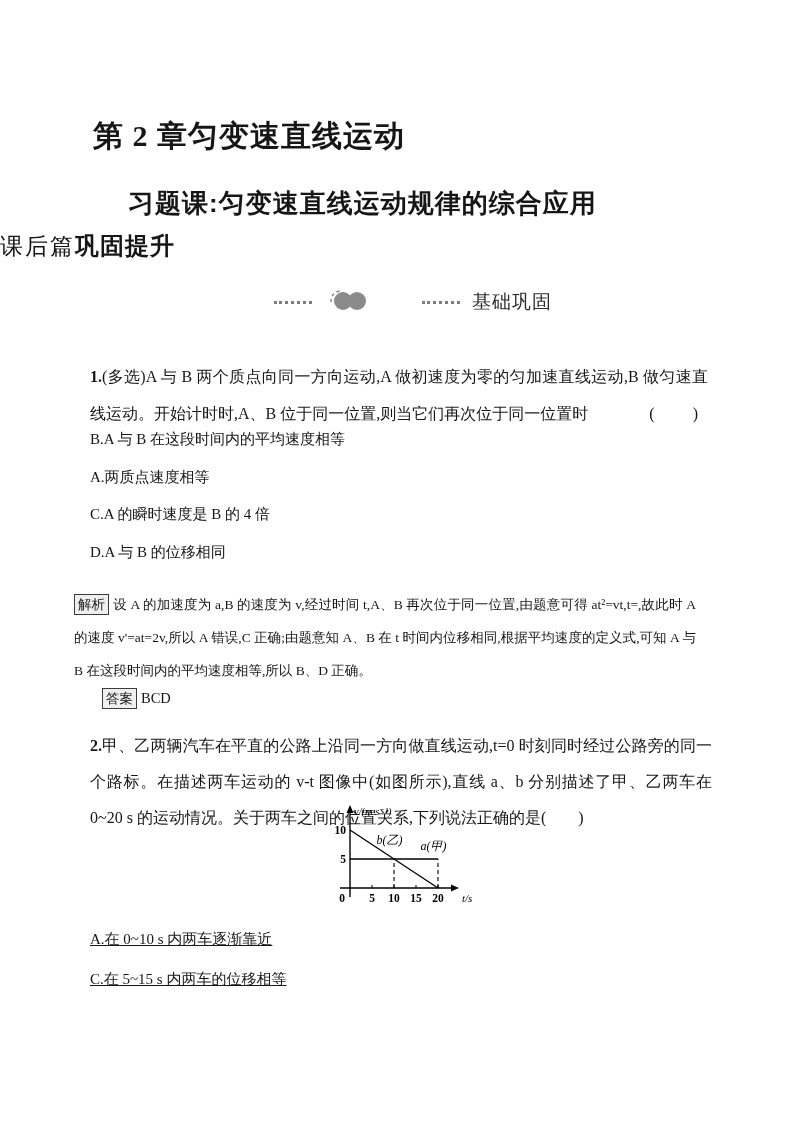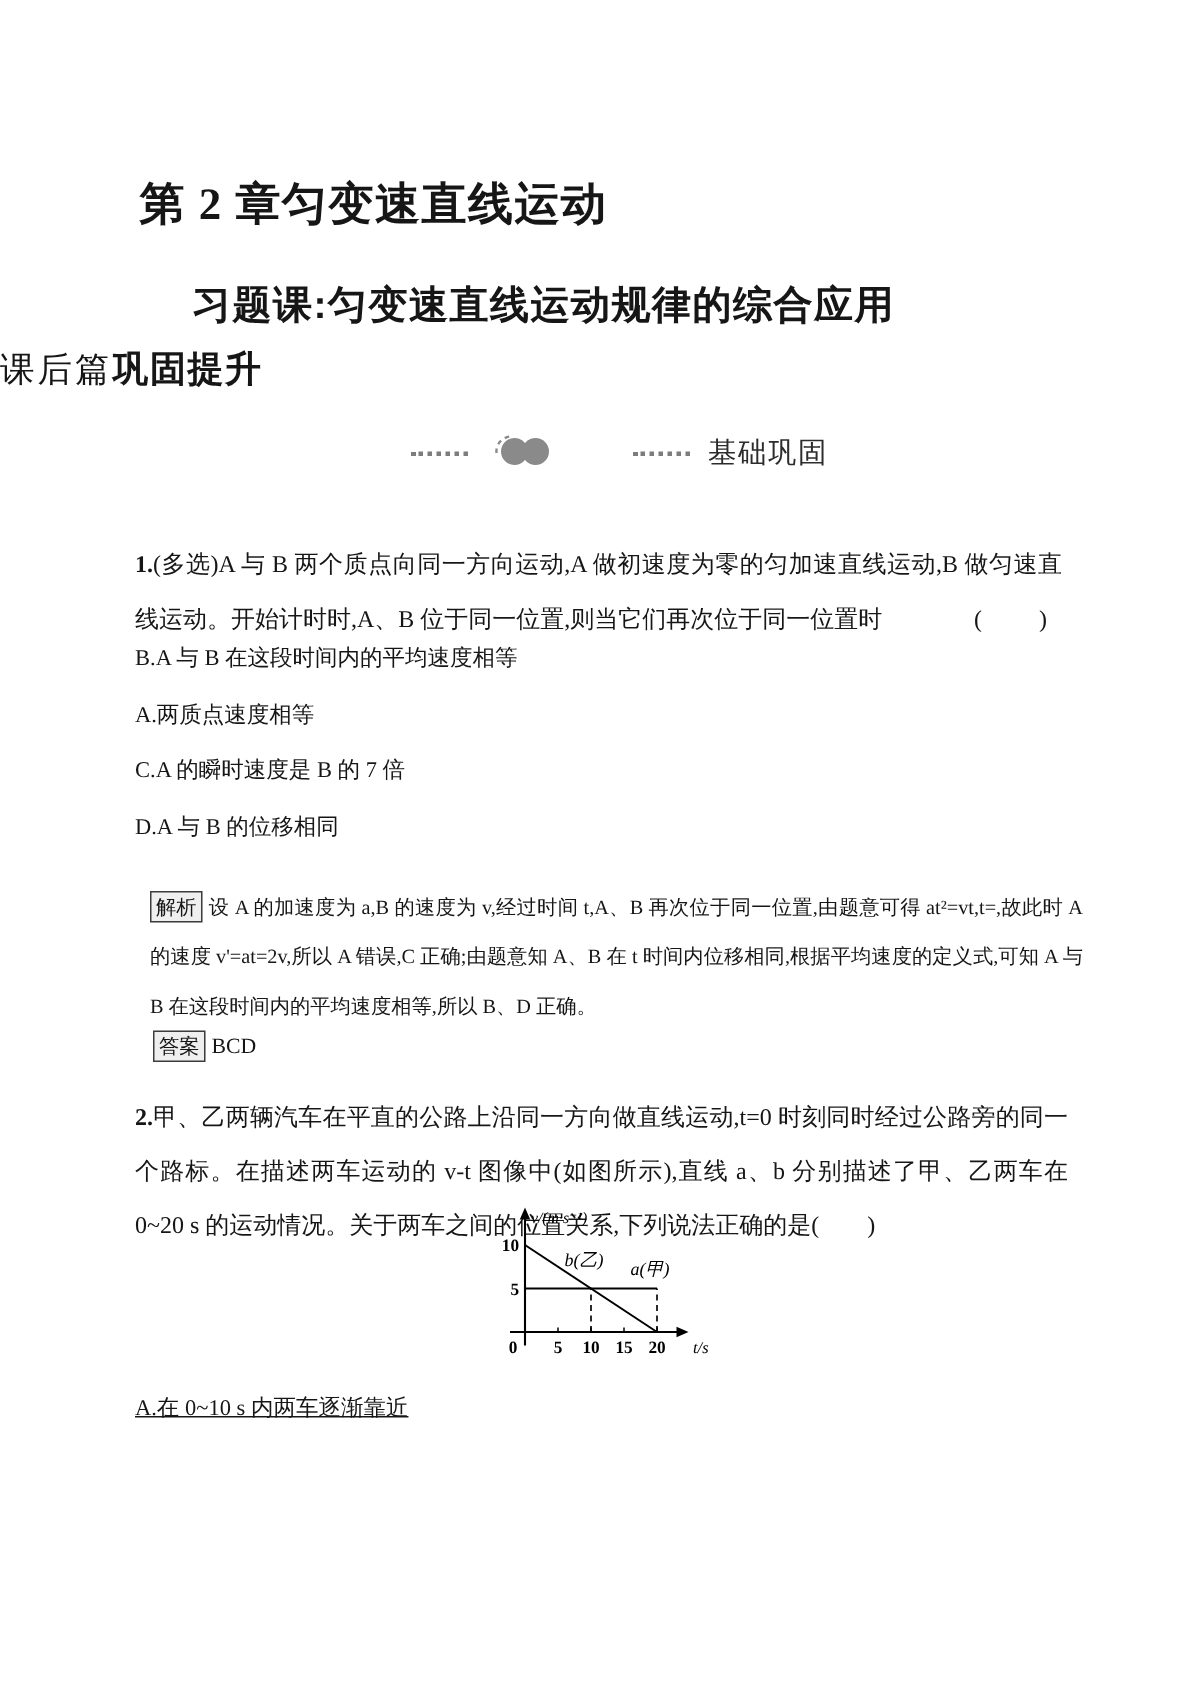--- a/index.html
+++ b/index.html
@@ -38,21 +38,21 @@
   }
   .q1-stem{top:342px;}
   .q2-stem{top:712px;line-height:36px;width:622px;}
   .bracket{position:absolute;right:8px;bottom:0;letter-spacing:2px;}
   .opts{position:absolute;left:90px;font-size:15px;}
   .q1-opts{top:421px;}
   .q1-opts .opt{height:37.5px;line-height:37.5px;}
   .q2-opts{top:919px;}
   .q2-opts .opt{height:40px;line-height:40px;text-decoration:underline;}
   .analysis{
-    position:absolute;left:100px;top:574px;width:622px;
+    position:absolute;left:74px;top:574px;width:622px;
     font-size:13.5px;line-height:33px;text-align:justify;
   }
   .tagbox{
     display:inline-block;border:1px solid #3c3c3c;background:#efefef;
     font-size:13.5px;line-height:19px;padding:0 3px;margin-right:4px;
     vertical-align:baseline;
   }
   .answer-row{position:absolute;left:90px;top:671px;font-size:14.5px;line-height:24px;margin-left:12px;}
   .graph-wrap{position:absolute;left:318px;top:802px;width:210px;height:112px;}
   svg text{font-family:"Liberation Serif","DejaVu Serif",serif;}
@@ -82,21 +82,21 @@
     <span class="deco-gap"></span>
     <span class="dots"></span>
     <span class="band-label">基础巩固</span>
   </div>
 
   <p class="para q1-stem"><b>1.</b><span>(多选)A 与 B 两个质点向同一方向运动,A 做初速度为零的匀加速直线运动,B 做匀速直线运动。开始计时时,A、B 位于同一位置,则当它们再次位于同一位置时</span><span class="bracket">(　　)</span></p>
 
   <div class="opts q1-opts">
     <div class="opt">B.A 与 B 在这段时间内的平均速度相等</div>
     <div class="opt">A.两质点速度相等</div>
-    <div class="opt">C.A 的瞬时速度是 B 的 7 倍</div>
+    <div class="opt">C.A 的瞬时速度是 B 的 4 倍</div>
     <div class="opt">D.A 与 B 的位移相同</div>
   </div>
 
   <p class="analysis"><span class="tagbox">解析</span><span>设 A 的加速度为 a,B 的速度为 v,经过时间 t,A、B 再次位于同一位置,由题意可得 at²=vt,t=,故此时 A 的速度 v'=at=2v,所以 A 错误,C 正确;由题意知 A、B 在 t 时间内位移相同,根据平均速度的定义式,可知 A 与 B 在这段时间内的平均速度相等,所以 B、D 正确。</span></p>
 
   <p class="answer-row"><span class="tagbox">答案</span><span>BCD</span></p>
 
   <p class="para q2-stem"><b>2.</b><span>甲、乙两辆汽车在平直的公路上沿同一方向做直线运动,t=0 时刻同时经过公路旁的同一个路标。在描述两车运动的 v-t 图像中(如图所示),直线 a、b 分别描述了甲、乙两车在 0~20 s 的运动情况。关于两车之间的位置关系,下列说法正确的是(　　)</span></p>
 
   <div class="graph-wrap">
@@ -122,15 +122,16 @@
         <line x1="120" y1="86" x2="120" y2="57" stroke="#000" stroke-width="1.1" stroke-dasharray="4 3"></line>
         <polyline points="32,57 120,57" fill="none" stroke="#000" stroke-width="1.3"></polyline>
         <text x="102.4" y="48.300000000000004" font-size="12" font-style="italic">a(甲)</text>
         <polyline points="32,28 120,86" fill="none" stroke="#000" stroke-width="1.3"></polyline>
         <text x="58.400000000000006" y="41.92" font-size="12" font-style="italic">b(乙)</text>
       </svg>
   </div>
 
   <div class="opts q2-opts">
     <div class="opt">A.在 0~10 s 内两车逐渐靠近</div>
+    <div class="opt">C.在 5~15 s 内两车的位移相等</div>
   </div>
 
 </div>
 
 </body></html>

